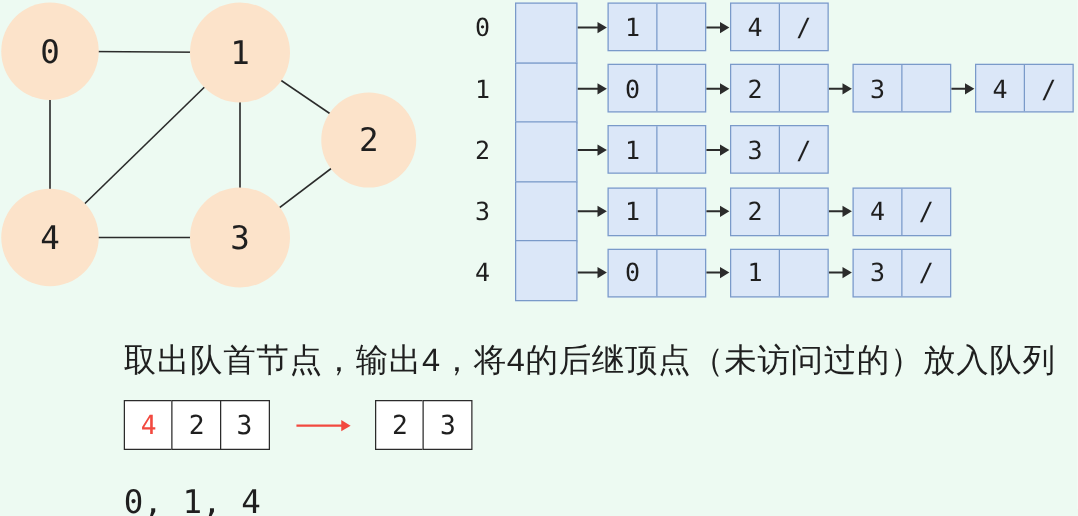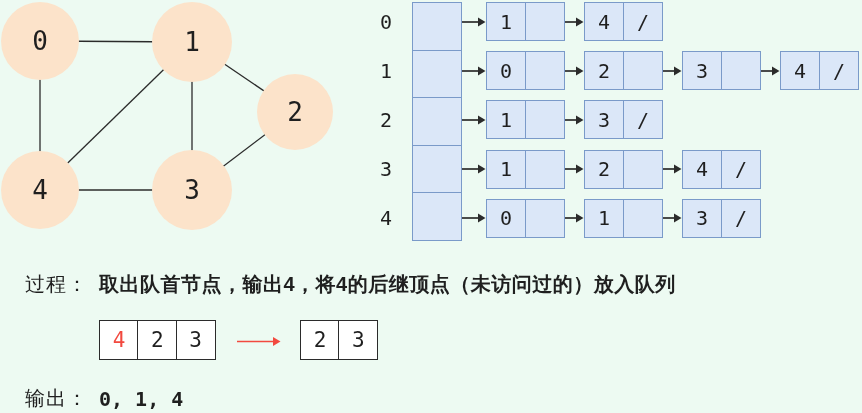--- a/index.html
+++ b/index.html
@@ -30,21 +30,21 @@
   .lnode{
     box-sizing:border-box;width:79px;height:39px;display:flex;flex:0 0 auto;
   }
   .lnode .cell{
     flex:1;display:flex;align-items:center;justify-content:center;
     font-family:"DejaVu Sans Mono",monospace;font-size:20px;
   }
   .arrow-wrap{flex:0 0 auto;display:flex;align-items:center;}
   
   .zh-label{position:absolute;font-size:20px;letter-spacing:1px;}
-  .zh-text{position:absolute;font-size:20px;letter-spacing:0.5px;font-weight:bold;}
+  .zh-text{position:absolute;font-size:26px;letter-spacing:0.5px;}
   
   .queue-box{position:absolute;display:flex;}
   .q-cell{
     box-sizing:border-box;width:40px;height:40px;background:#ffffff;
     display:flex;align-items:center;justify-content:center;
     font-family:"DejaVu Sans Mono",monospace;font-size:21px;
   }
   .q-cell + .q-cell{margin-left:-1.7px;}
 </style>
 </head>
@@ -228,33 +228,31 @@
             <polygon points="11,1.5 18.5,6 11,10.5" fill="#2b2b2b"></polygon>
           </svg>
         </span>
         <div class="lnode" style="background: rgb(219, 231, 248); border: 1.5px solid rgb(122, 154, 201);">
           <div class="cell" style="border-right: 1.5px solid rgb(122, 154, 201);">3</div>
           <div class="cell">/</div>
         </div>
       </div>
     </div>
 
-  <span class="zh-label" style="left:25px;top:271px;">过程：</span>
   <span class="zh-text" style="left:99px;top:271px;">取出队首节点，输出4，将4的后继顶点（未访问过的）放入队列</span>
 
   <div id="queue-before" class="queue-box" style="left:99px;top:320px;">
       <div class="q-cell" style="border: 1.7px solid rgb(43, 43, 43); color: rgb(242, 73, 63);">4</div>
       <div class="q-cell" style="border: 1.7px solid rgb(43, 43, 43);">2</div>
       <div class="q-cell" style="border: 1.7px solid rgb(43, 43, 43);">3</div>
     </div>
   <span id="dequeue-arrow" class="abs" style="left:237px;top:334px;"><svg width="44" height="13">
         <line x1="0" y1="6.5" x2="37" y2="6.5" stroke="#f2493f" stroke-width="1.7"></line>
         <polygon points="36,2 43.5,6.5 36,11" fill="#f2493f"></polygon>
       </svg></span>
   <div id="queue-after" class="queue-box" style="left:300px;top:320px;">
       <div class="q-cell" style="border: 1.7px solid rgb(43, 43, 43);">2</div>
       <div class="q-cell" style="border: 1.7px solid rgb(43, 43, 43);">3</div>
     </div>
 
-  <span class="zh-label" style="left:25px;top:385px;">输出：</span>
   <span class="zh-text mono" style="left:99px;top:387px;letter-spacing:0;">0, 1, 4</span>
 
 </div>
 
 </body></html>

